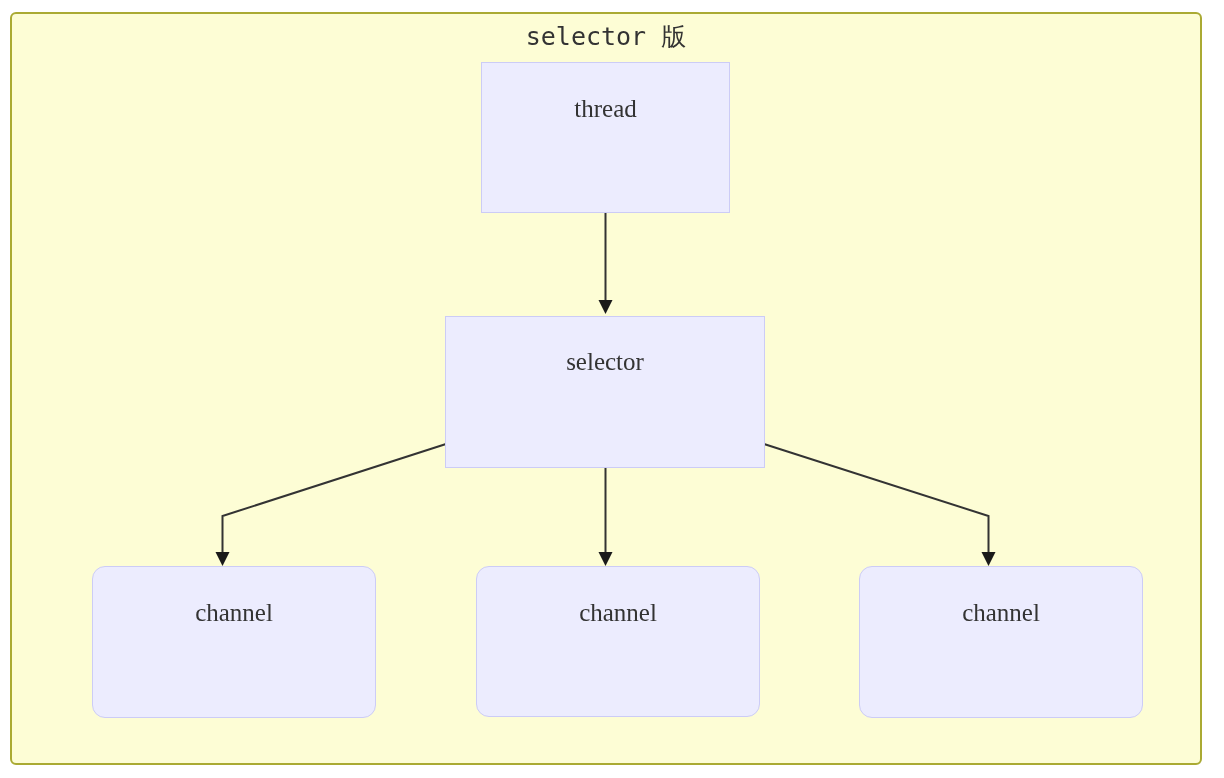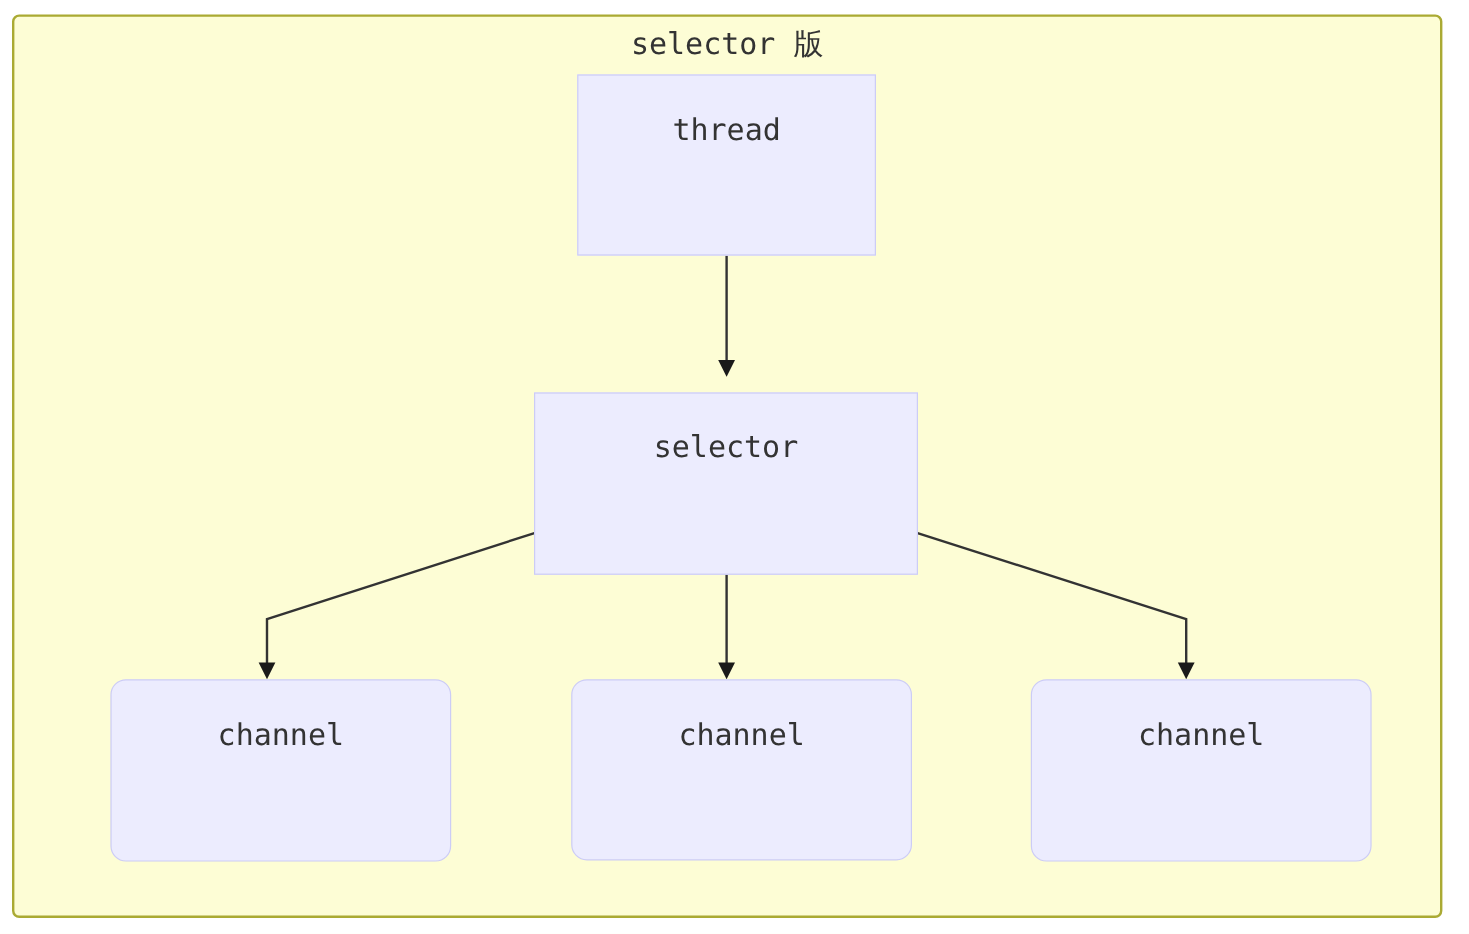--- a/index.html
+++ b/index.html
@@ -47,41 +47,42 @@
     white-space: nowrap;
   }
 
   
   .node {
     position: absolute;
     box-sizing: border-box;
     background: #ececfe;
     border: 1.3px solid #ccccf6;
     display: block;
+    font-family: Liberation Serif, serif;
   }
   .node.rounded {
     border-radius: 13px;
     margin-left: 12px;
   }
   .node-label {
     position: absolute;
     left: 0;
     width: 100%;
     text-align: center;
     font-size: 25px;
     line-height: 30px;
     color: #333333;
     white-space: nowrap;
   }
 
   
   #node-thread   { left: 481px; top: 62px;  width: 249px; height: 151px; }
   #node-thread   .node-label { top: 31px; }
 
-  #node-selector { left: 445px; top: 327px; width: 320px; height: 152px; }
+  #node-selector { left: 445px; top: 316px; width: 320px; height: 152px; }
   #node-selector .node-label { top: 30px; }
 
   #node-channel-0 { left: 80px;  top: 566px; width: 284px; height: 152px; }
   #node-channel-1 { left: 464px; top: 566px; width: 284px; height: 151px; }
   #node-channel-2 { left: 847px; top: 566px; width: 284px; height: 152px; }
   #node-channel-0 .node-label,
   #node-channel-1 .node-label,
   #node-channel-2 .node-label { top: 31px; }
 
   

